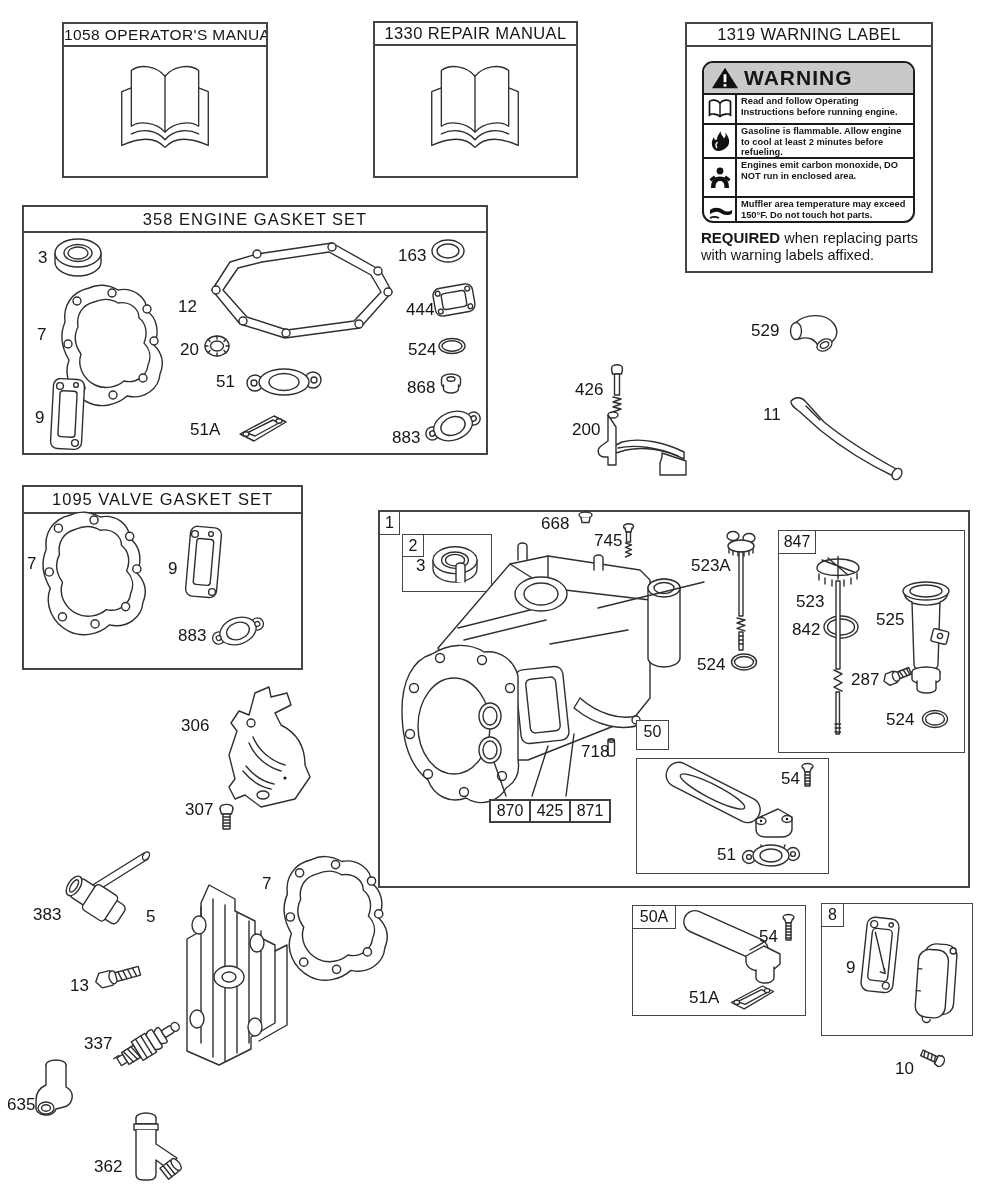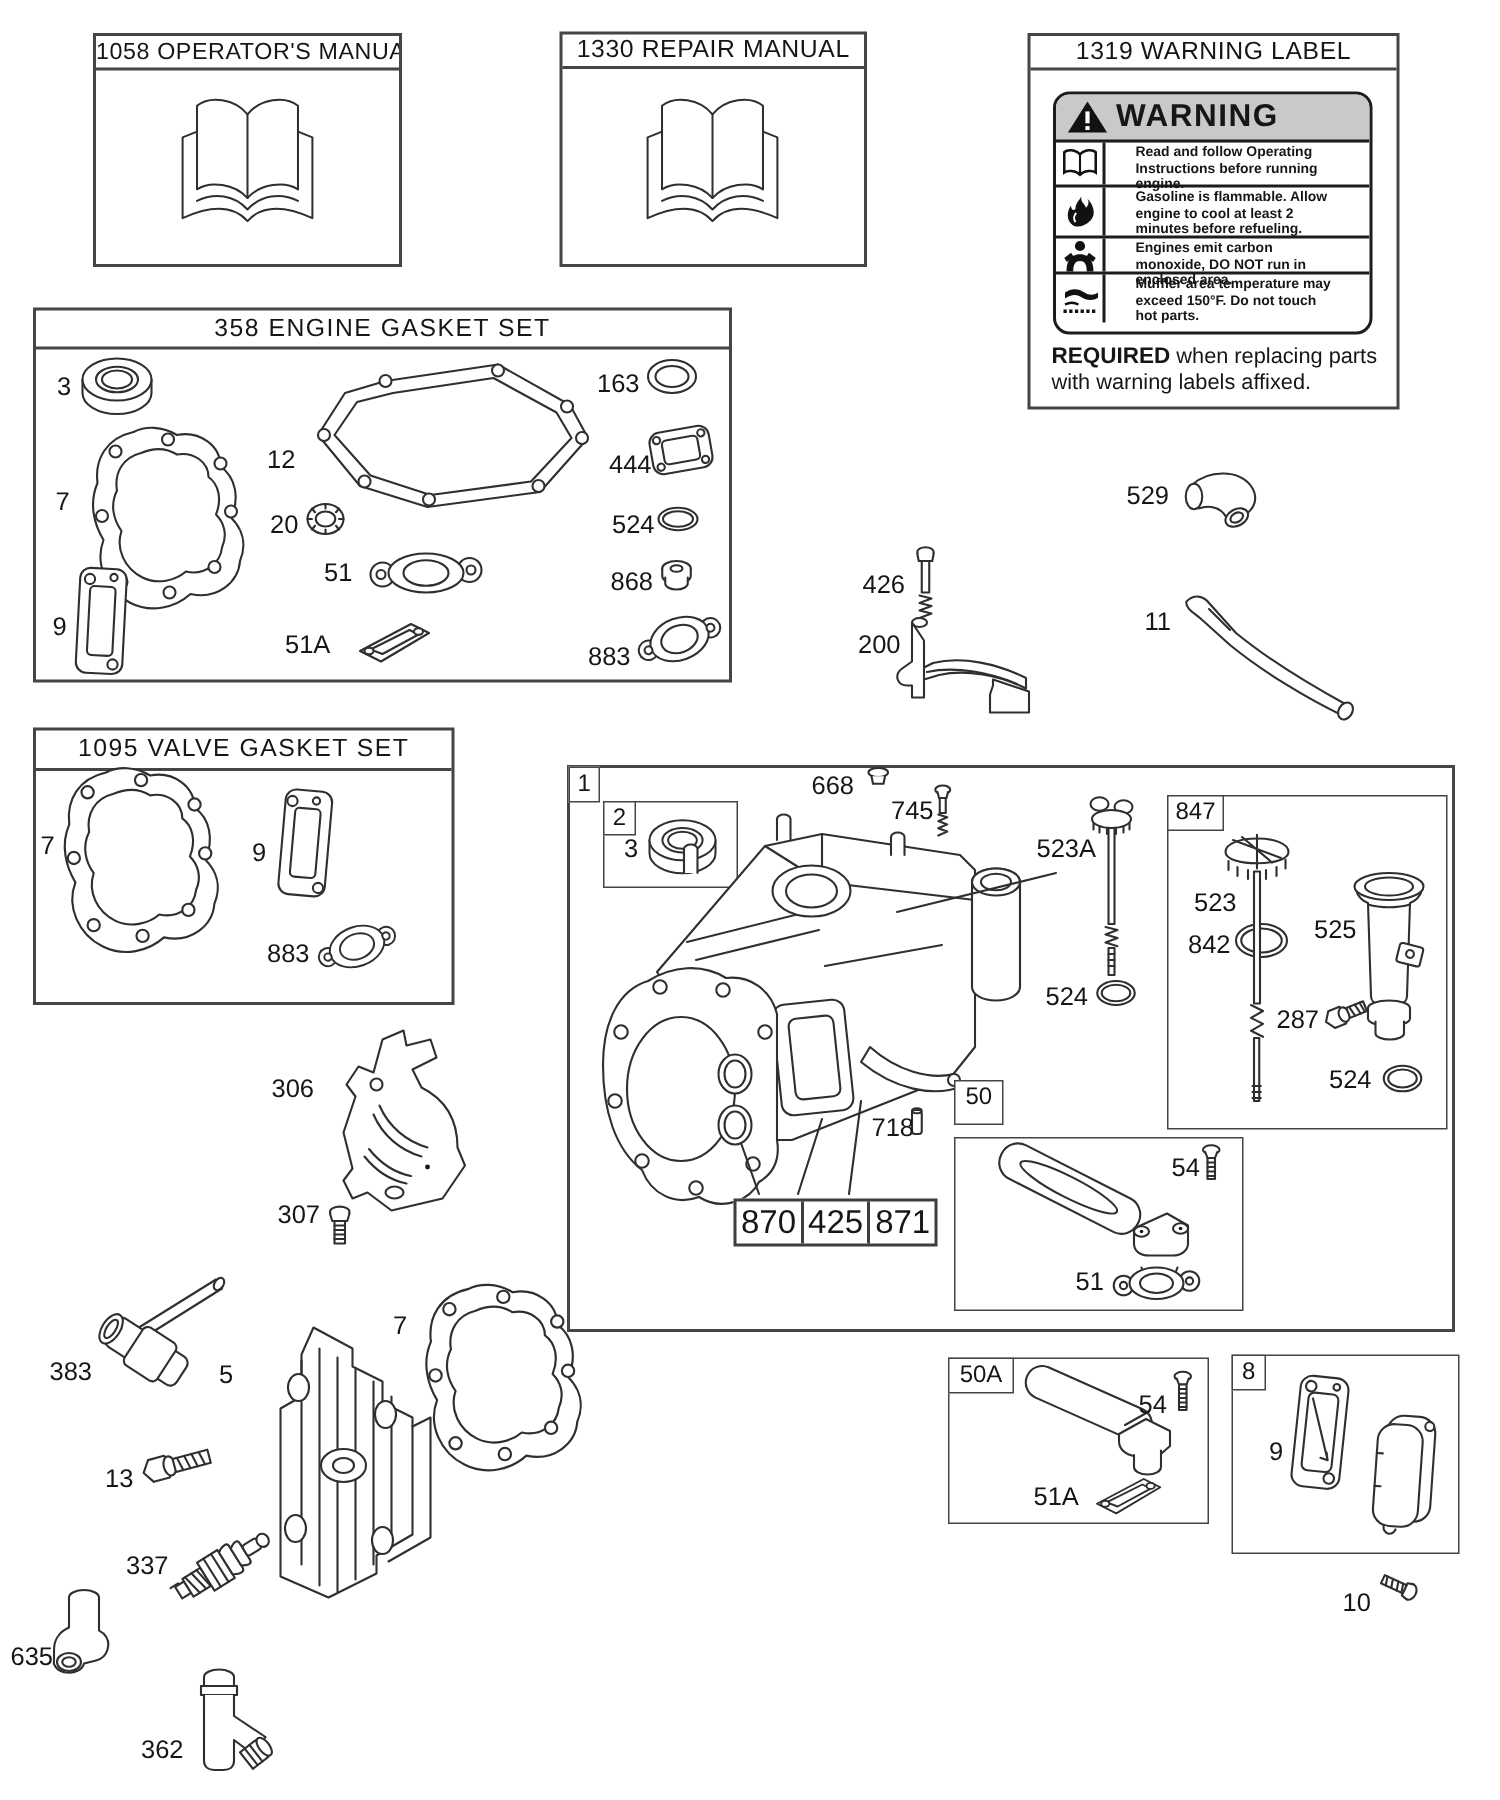--- a/index.html
+++ b/index.html
@@ -9,33 +9,33 @@
   .bt{text-align:center;font-size:16.5px;letter-spacing:.4px;border-bottom:2px solid #454545;
       white-space:nowrap;overflow:hidden}
   .tag{position:absolute;border:1.6px solid #454545;background:#fff;text-align:center;
        font-size:16px;z-index:6;box-sizing:border-box}
   .pl{position:absolute;font-size:17px;white-space:nowrap;z-index:5}
   .ps{position:absolute;overflow:visible;z-index:2}
   .ps *{fill:none;stroke:#2f2f2f;stroke-width:1.4;stroke-linecap:round;stroke-linejoin:round}
   .ps .f{fill:#fff}
   .ps .k{fill:#161616;stroke:none}
   .ptable{position:absolute;display:flex;border:2px solid #3e3e3e;background:#fff;z-index:6}
-  .ptable div{min-width:32px;padding:1px 3px;font-size:22px;border-right:2px solid #3e3e3e}
+  .ptable div{min-width:32px;padding:1px 3px;text-align:center;font-size:16px;border-right:2px solid #3e3e3e}
   .ptable div:last-child{border-right:none}
   
   .wstick{position:absolute;left:15px;top:37px;width:213px;height:162px;border:2px solid #1c1c1c;
           border-radius:11px;overflow:hidden;box-sizing:border-box;background:#fff}
   .whead{height:32px;background:#c9c9c9;border-bottom:2px solid #1c1c1c;display:flex;
          align-items:center;gap:5px;padding-left:7px;box-sizing:border-box}
   .whead span{font-size:21px;font-weight:bold;letter-spacing:1px}
   .wrow{display:flex;border-bottom:2px solid #1c1c1c;box-sizing:border-box}
   .wrow:last-child{border-bottom:none}
   .wico{width:33px;flex:0 0 33px;border-right:2px solid #1c1c1c;display:flex;align-items:center;
         justify-content:center;box-sizing:border-box}
-  .wtxt{padding:1px 20px;font-size:9.3px;font-weight:bold;line-height:1.14}
+  .wtxt{padding:1px 4px;font-size:9.3px;font-weight:bold;line-height:1.14}
   .wfoot{position:absolute;left:14px;top:205px;width:228px;font-size:14.5px;line-height:1.2}
   .wfoot b{font-size:15px}
 </style>
 </head>
 <body>
 
 <div id="canvas">
 
   <div class="bx" style="left:62px;top:22px;width:206px;height:156px">
     <div class="bt" style="height:21px;line-height:21px;font-size:15.5px">1058 OPERATOR'S MANUAL</div>
@@ -79,21 +79,21 @@
       </div>
       <div class="wrow" style="height:34px">
         <div class="wico">
           <svg width="24" height="24" viewBox="0 0 24 24">
             <path fill="#111" d="M7 21 C3 18 3 12 6 8 C6 11 8 12 9 10 C9 7 11 5 13 2 C12 5.5 15 6.5 16 9.5 C18 7.5 18 5.5 17 3.5 C21 7.5 23 14 19 18 C15 22 10 23 7 21 Z"></path>
             <path d="M9 19 C7.5 17 8 14.5 9.5 13" stroke="#fff" stroke-width="1.4" fill="none"></path>
           </svg>
         </div>
         <div class="wtxt">Gasoline is flammable. Allow engine to cool at least 2 minutes before refueling.</div>
       </div>
-      <div class="wrow" style="height:24px">
+      <div class="wrow" style="height:39px">
         <div class="wico">
           <svg width="26" height="23" viewBox="0 0 26 23">
             <circle cx="13" cy="5" r="3.4" fill="#111"></circle>
             <path fill="#111" d="M4 22 C4 13.5 8 10.5 13 10.5 C18 10.5 22 13.5 22 22 L17.5 22 C17.5 17 16 15 13 15 C10 15 8.5 17 8.5 22 Z"></path>
             <path fill="#111" d="M2.5 13 l4.5 -3.5 l1.8 2.6 l-4.5 3.5 Z"></path>
             <path fill="#111" d="M23.5 13 l-4.5 -3.5 l-1.8 2.6 l4.5 3.5 Z"></path>
           </svg>
         </div>
         <div class="wtxt">Engines emit carbon monoxide, DO NOT run in enclosed area.</div>
       </div>

